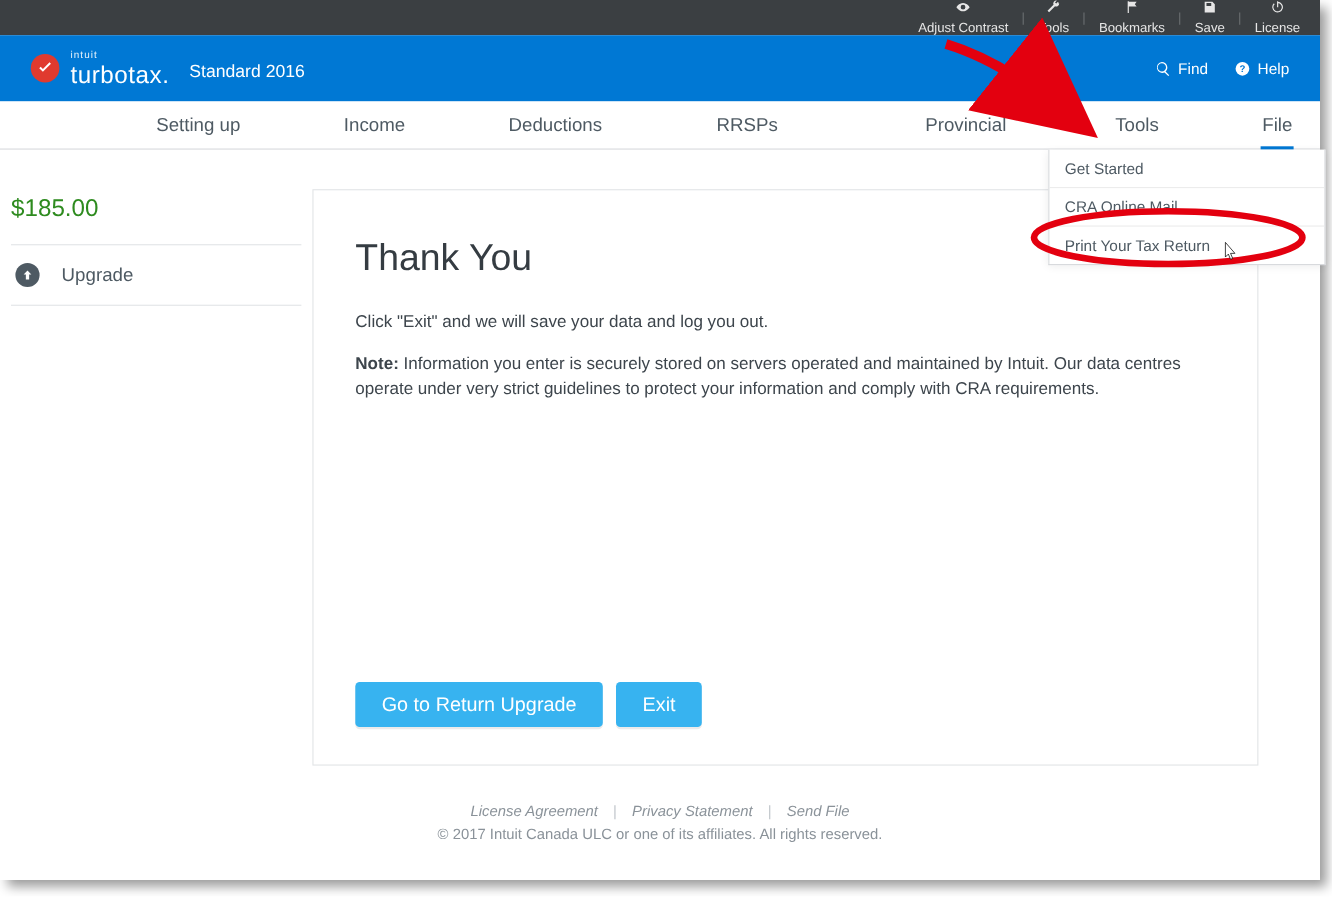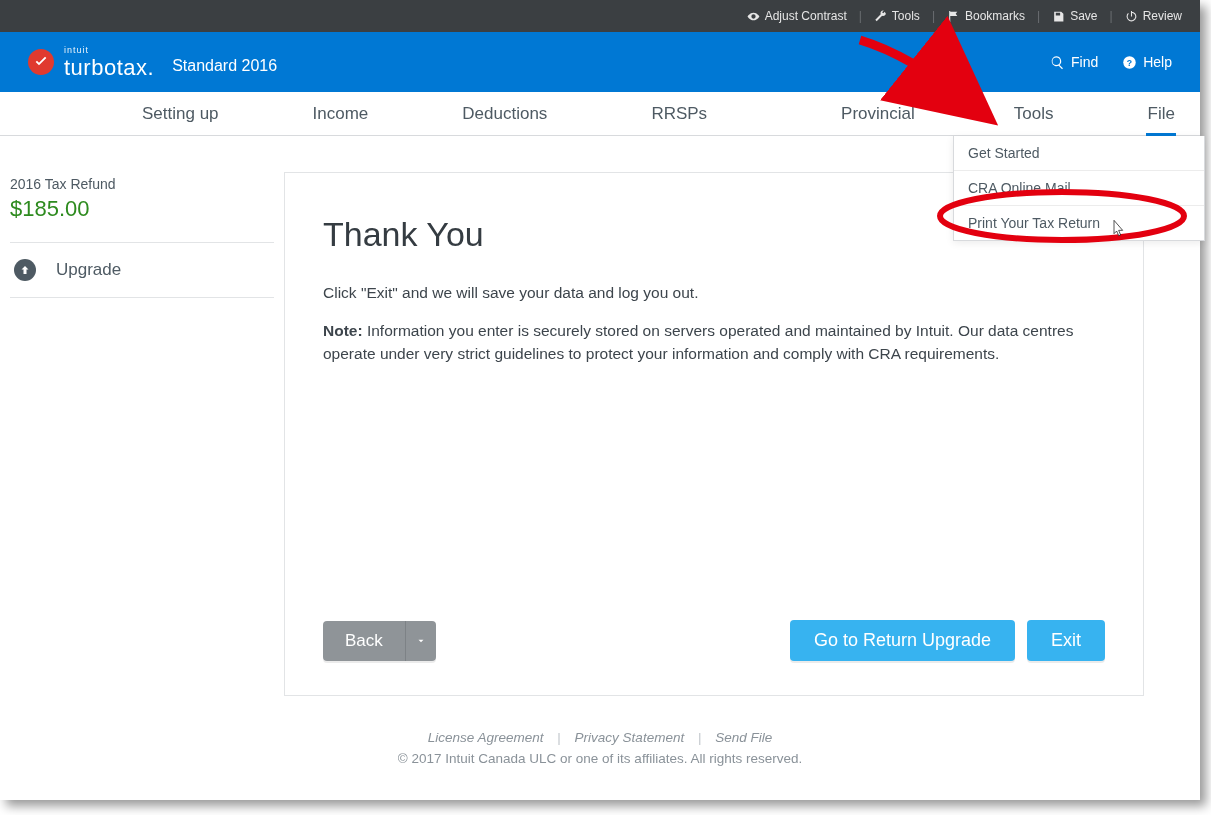--- a/index.html
+++ b/index.html
@@ -30,20 +30,21 @@
     gap: 12px;
     color: #e6e6e6;
     font-size: 12px;
   }
   .topbar .top-item {
     display: inline-flex;
     align-items: center;
     gap: 5px;
     cursor: pointer;
     color: #e6e6e6;
+    flex-direction: column;
   }
   .topbar .sep {
     color: #6a6e71;
   }
   .topbar svg { width: 13px; height: 13px; fill: #e6e6e6; }
 
   
   .brandbar {
     background: #0078d4;
     height: 60px;
@@ -233,21 +234,21 @@
       <svg viewBox="0 0 24 24">
           <path d="M4 3h13l4 4v14H4zM7 5v5h8V5zM7 13h10v6H7z"></path>
         </svg>
       <span>Save</span>
     </span>
     <span class="sep">|</span>
     <span class="top-item">
       <svg viewBox="0 0 24 24">
           <path d="M11 2h2v10h-2zM5.6 5.6l1.4 1.4A7 7 0 1012 5V3a9 9 0 11-6.4 2.6z"></path>
         </svg>
-      <span>Review</span>
+      <span>License</span>
     </span>
   </div>
 
   <div class="brandbar">
     <div class="brand-left">
       <div class="logo-badge">
         <svg viewBox="0 0 24 24">
             <path d="M20 6L9 17l-5-5 2-2 3 3 9-9z"></path>
           </svg>
       </div>
@@ -285,48 +286,39 @@
 
     <div class="dropdown">
       <div class="dd-item">Get Started</div>
       <div class="dd-item">CRA Online Mail</div>
       <div class="dd-item">Print Your Tax Return</div>
     </div>
   </div>
 
   <div class="body-wrap">
     <div class="sidebar">
-      <div class="refund-label">2016 Tax Refund</div>
       <div class="refund-amt">$185.00</div>
       <div class="upgrade">
         <span class="circ">
           <svg viewBox="0 0 24 24">
               <path d="M12 4l7 7h-4v9h-6v-9H5z"></path>
             </svg>
         </span>
         <span class="lbl">Upgrade</span>
       </div>
     </div>
 
     <div class="main-card">
       <div class="title">Thank You</div>
       <div class="para">Click "Exit" and we will save your data and log you out.</div>
       <div class="para">
         <strong>Note:</strong><span> Information you enter is securely stored on servers operated and maintained by Intuit. Our data centres operate under very strict guidelines to protect your information and comply with CRA requirements.</span>
       </div>
 
       <div class="actions">
-        <div class="back-group">
-          <button class="btn-back">Back</button>
-          <button class="btn-back-dd">
-            <svg viewBox="0 0 24 24">
-                <path d="M6 9l6 6 6-6z"></path>
-              </svg>
-          </button>
-        </div>
         <div class="right-actions">
           <button class="btn-blue">Go to Return Upgrade</button>
           <button class="btn-blue">Exit</button>
         </div>
       </div>
     </div>
   </div>
 
   <div class="footer">
     <div class="links">

